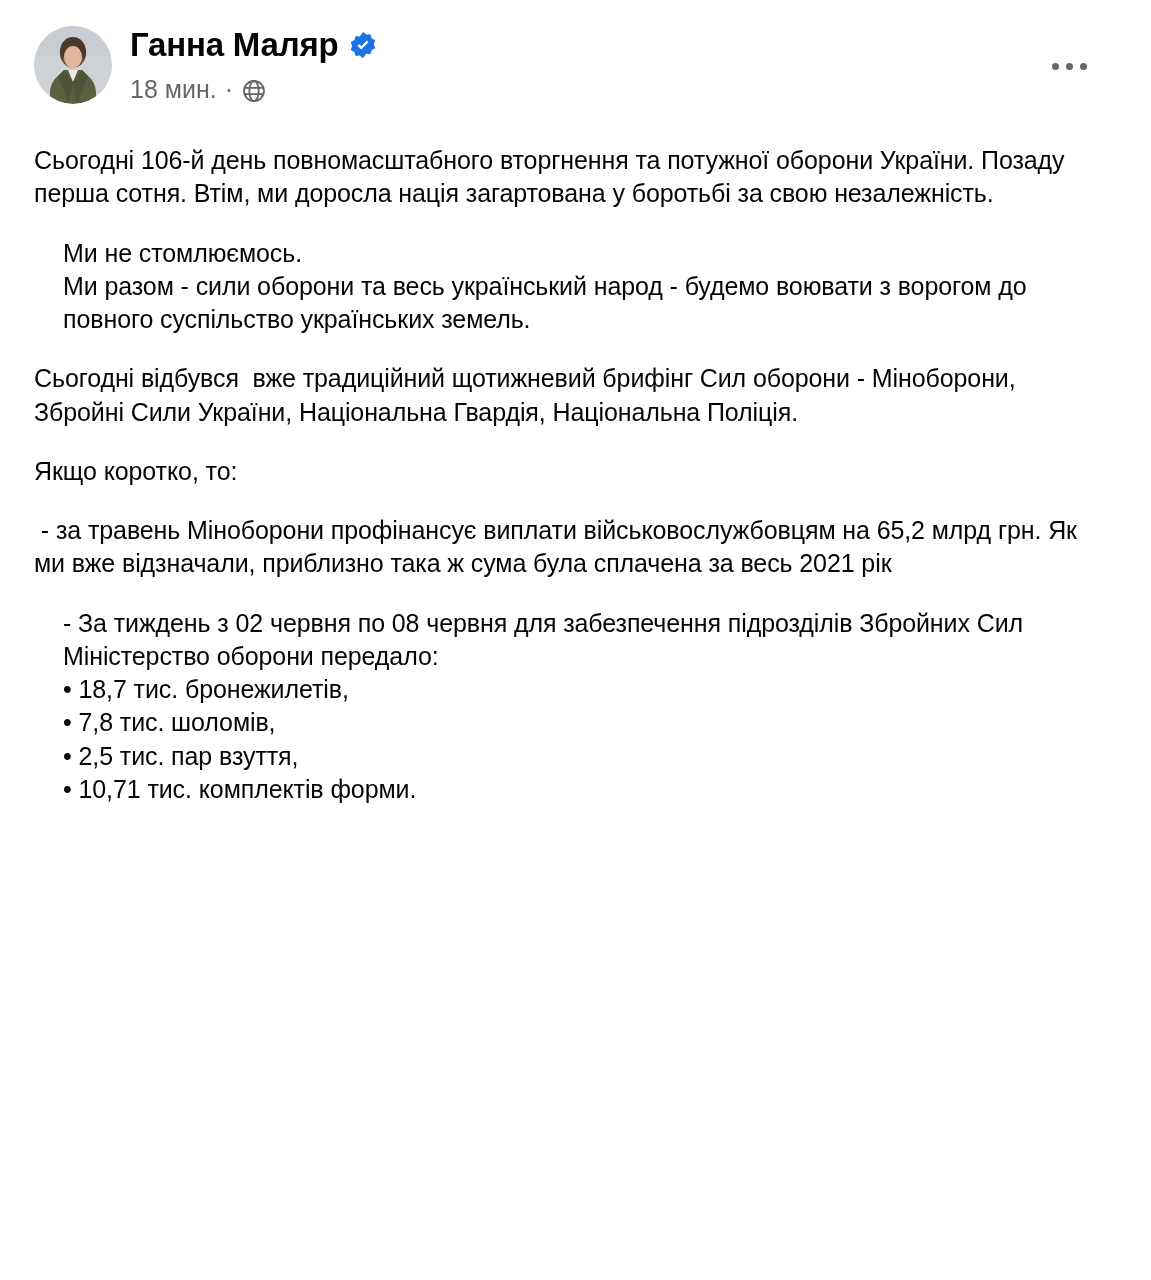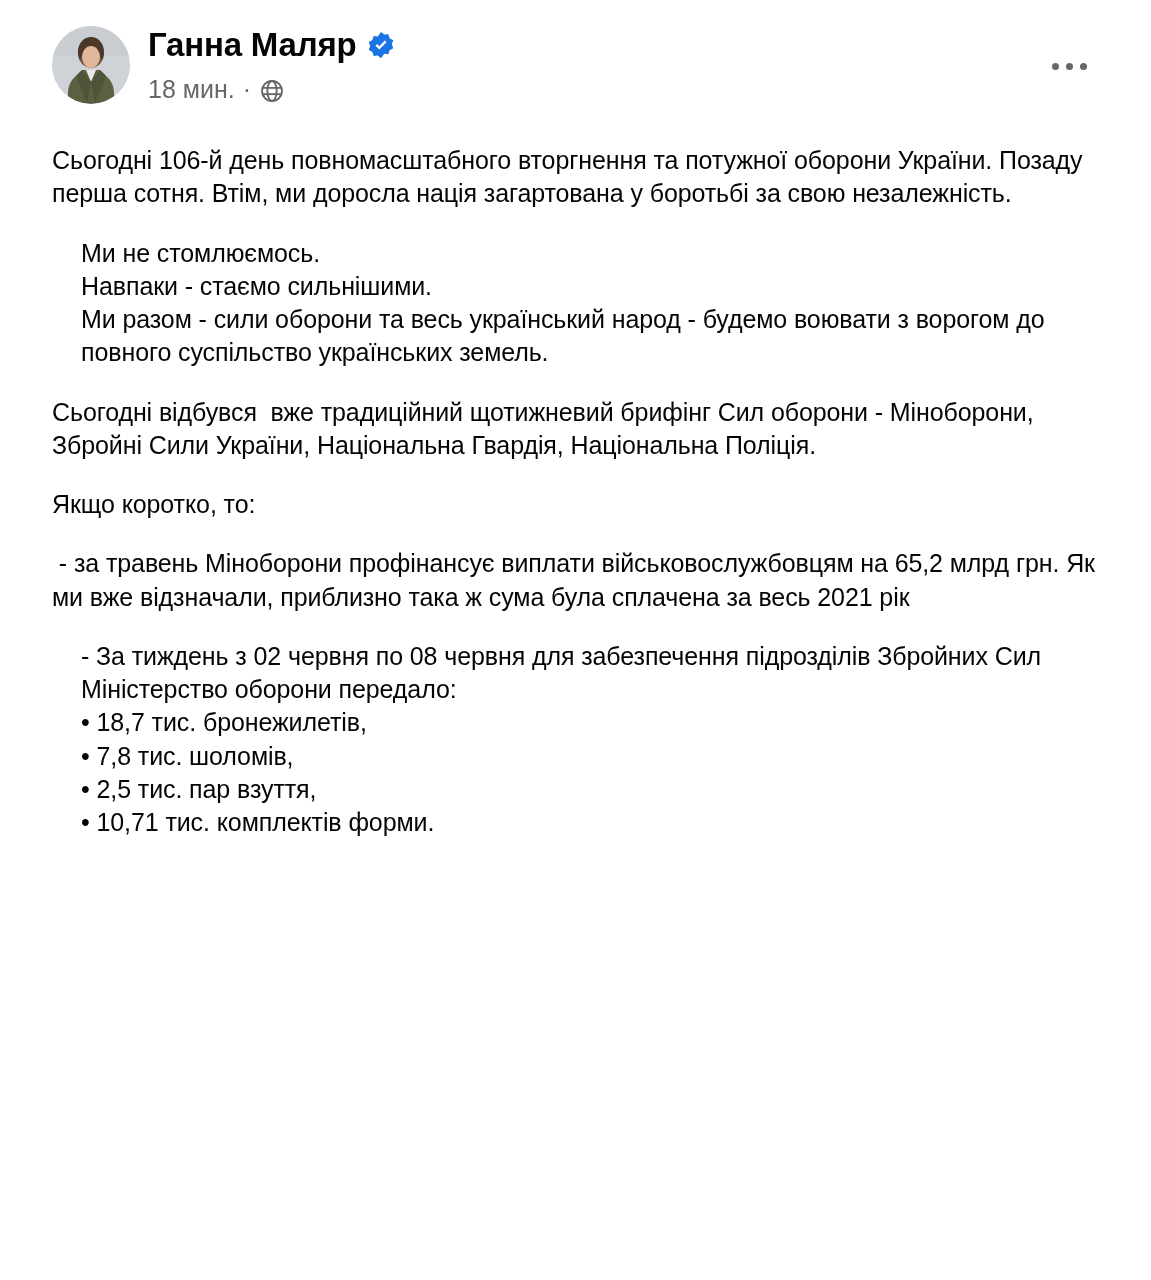--- a/index.html
+++ b/index.html
@@ -11,21 +11,21 @@
     width: 1151px;
     min-height: 1280px;
     font-family: "Liberation Sans", sans-serif;
     color: #050505;
     -webkit-font-smoothing: antialiased;
   }
 
   .post {
     width: 1151px;
     box-sizing: border-box;
-    padding: 26px 56px 0 52px;
+    padding: 26px 56px 0 34px;
   }
 
   
   .post-header {
     display: flex;
     align-items: flex-start;
     position: relative;
     min-height: 96px;
   }
   .avatar {
@@ -177,21 +177,20 @@
       <span class="dot"></span>
     </div>
   </div>
 
   <div class="post-body">
 
     <p class="para">Сьогодні 106-й день повномасштабного вторгнення та потужної оборони України. Позаду перша сотня. Втім, ми доросла нація загартована у боротьбі за свою незалежність.</p>
 
     <div class="block-group">
       <p class="bullet-line">Ми не стомлюємось.</p>
-      <p class="bullet-line">Навпаки - стаємо сильнішими.</p>
       <p class="bullet-line">Ми разом - сили оборони та весь український народ - будемо воювати з ворогом до повного суспільство українських земель.</p>
     </div>
 
     <p class="para">Сьогодні відбувся  вже традиційний щотижневий брифінг Сил оборони - Міноборони, Збройні Сили України, Національна Гвардія, Національна Поліція.</p>
 
 
     <p class="para">Якщо коротко, то:</p>
 
     <p class="para"> - за травень Міноборони профінансує виплати військовослужбовцям на 65,2 млрд грн. Як ми вже відзначали, приблизно така ж сума була сплачена за весь 2021 рік</p>
 

